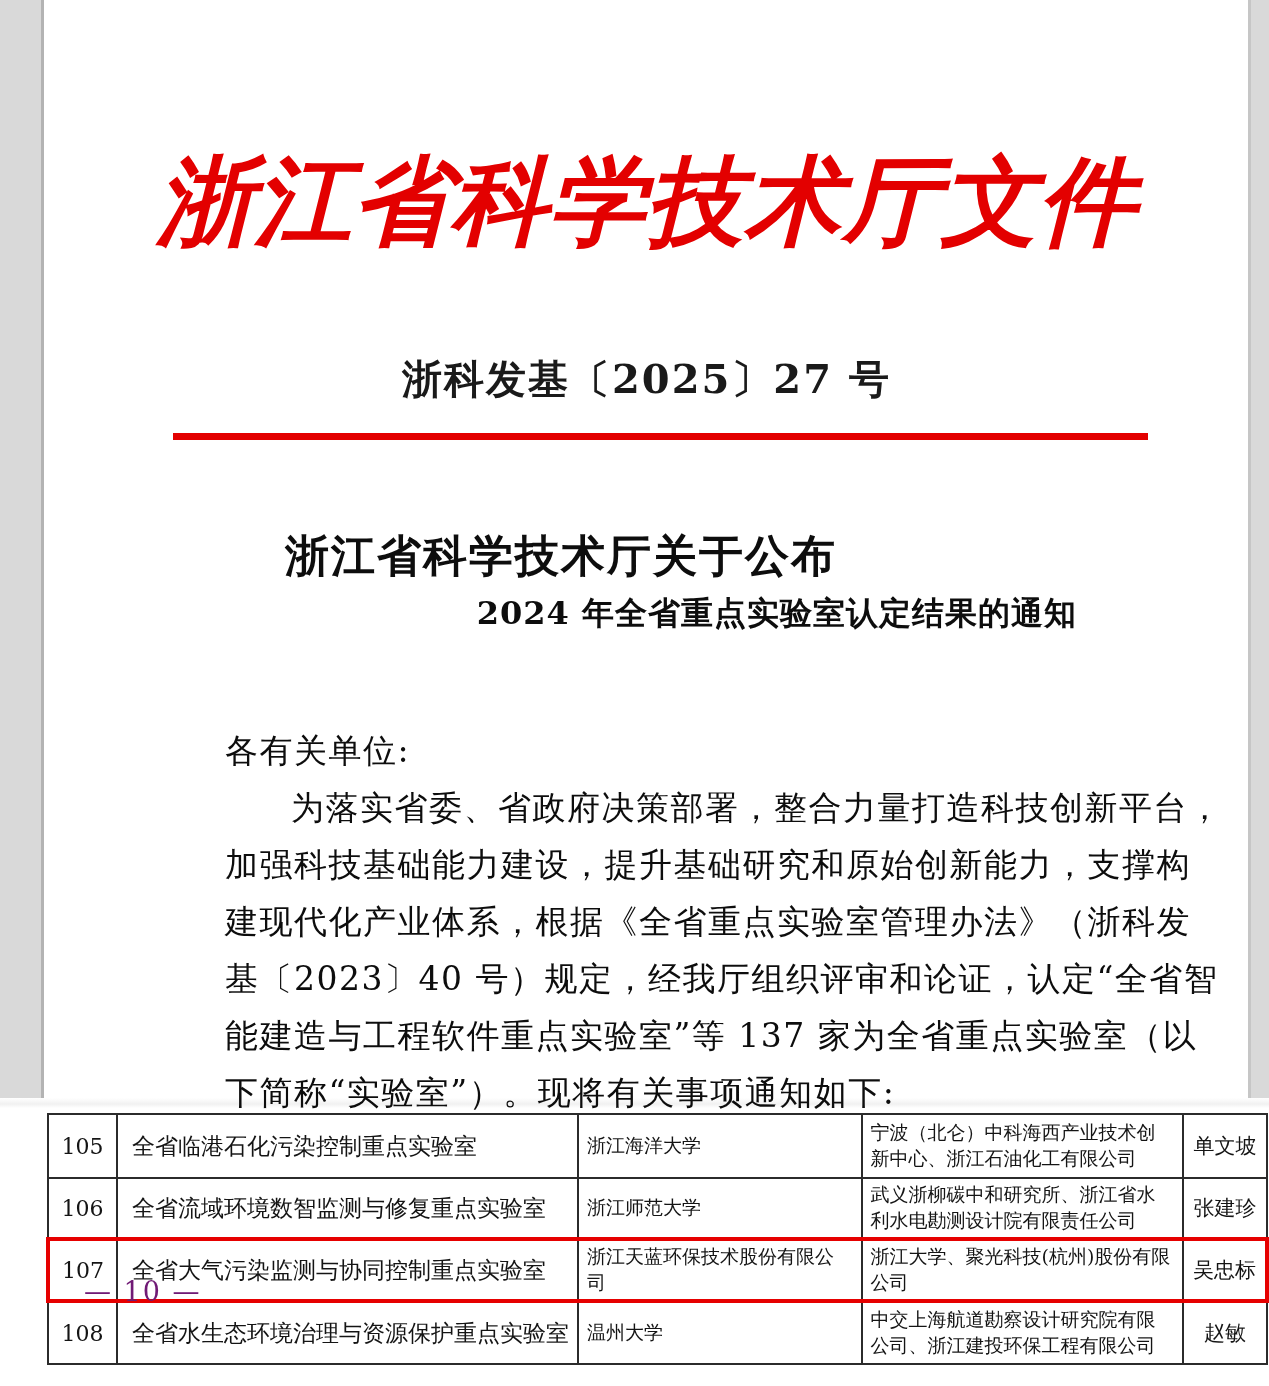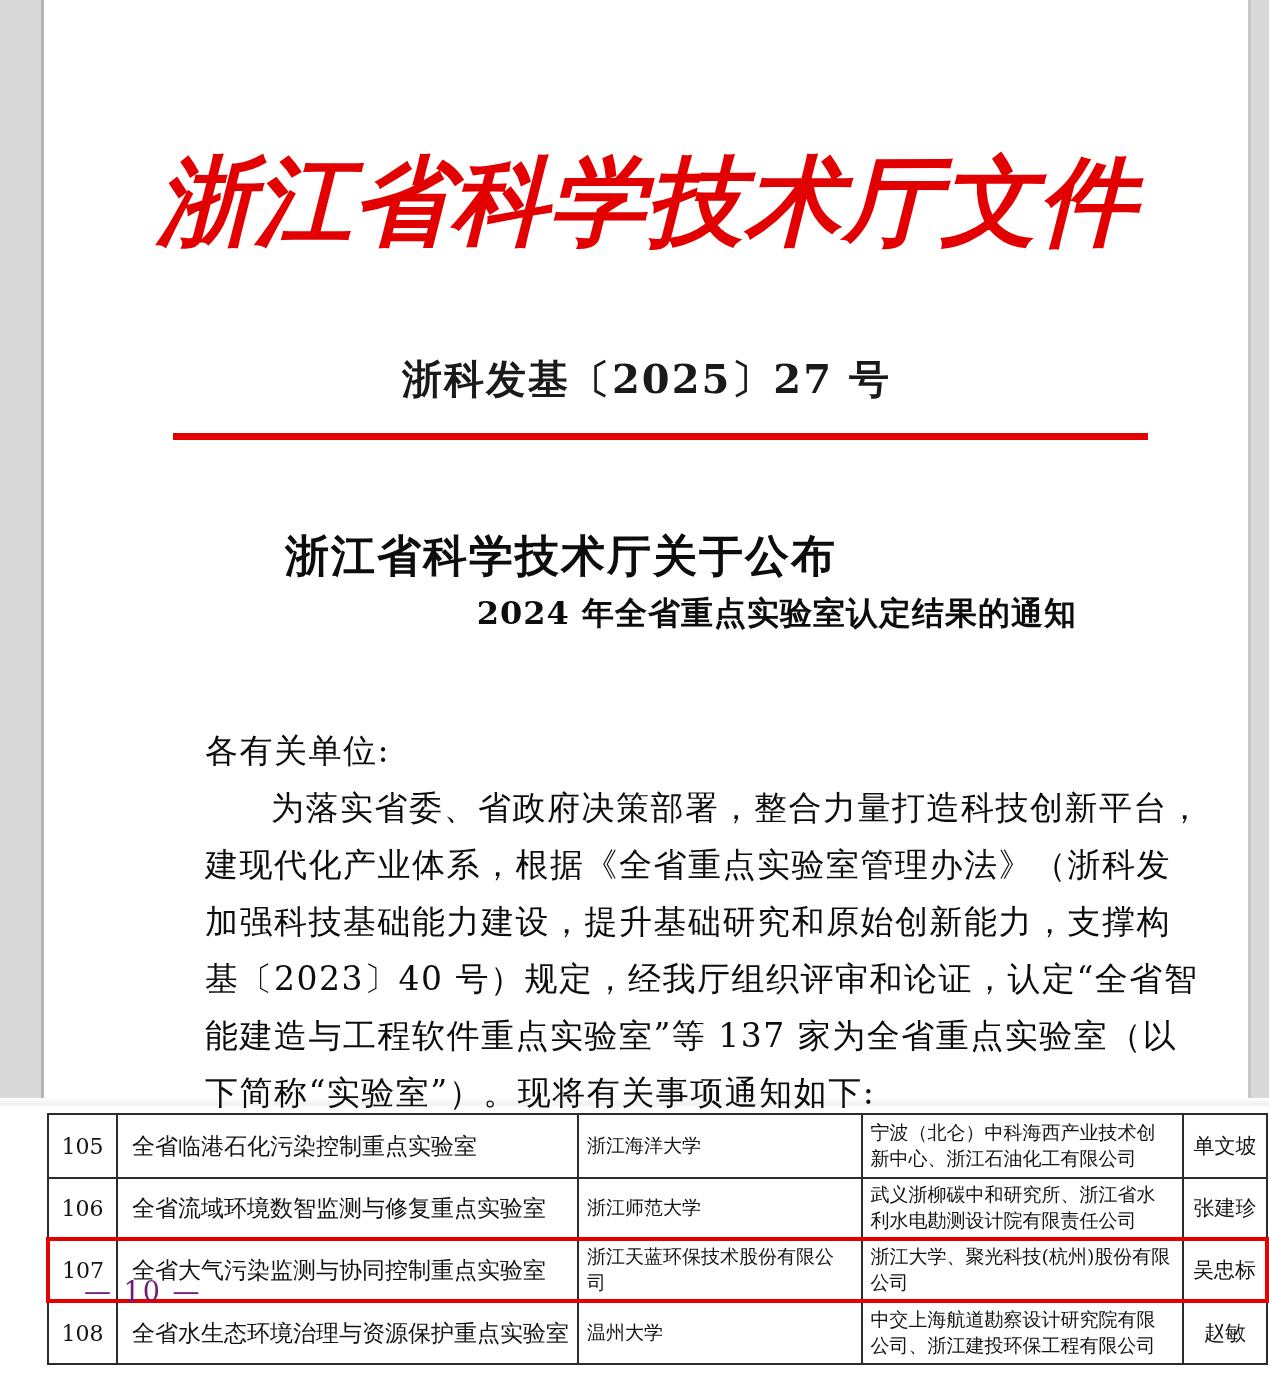--- a/index.html
+++ b/index.html
@@ -33,21 +33,21 @@
   .notice-title{position:absolute;left:45px;width:1032px;text-align:center;
     font-weight:bold;color:#0d0d0d;white-space:nowrap;}
   .title-1{top:527px;font-size:44px;letter-spacing:2px;}
   .title-2{top:592px;font-size:32px;letter-spacing:1px;text-align:right;}
   
   .body-block{
     position:absolute;left:205px;top:722px;width:945px;
     font-size:33px;line-height:57px;color:#0d0d0d;
     letter-spacing:1.5px;
   }
-  .body-line{white-space:nowrap;}
+  .body-line{white-space:nowrap;margin-left:20px;}
   .indent{text-indent:2em;}
   
   .labs-table{
     position:absolute;left:46px;top:1113px;
     border-collapse:collapse;table-layout:fixed;
     font-family:"DejaVu Serif","Liberation Serif",serif;
     color:#141414;
   }
   .labs-table td{
     border:2px solid #2b2b2b;
@@ -93,22 +93,22 @@
   <div class="doc-number">浙科发基〔2025〕27 号</div>
 
   <div class="red-rule" style="background:#e30000;"></div>
 
   <div class="notice-title title-1">浙江省科学技术厅关于公布</div>
   <div class="notice-title title-2">2024 年全省重点实验室认定结果的通知</div>
 
   <div class="body-block">
     <div class="body-line">各有关单位:</div>
     <div class="body-line indent">为落实省委、省政府决策部署，整合力量打造科技创新平台，</div>
+    <div class="body-line">加强科技基础能力建设，提升基础研究和原始创新能力，支撑构</div>
     <div class="body-line">建现代化产业体系，根据《全省重点实验室管理办法》（浙科发</div>
-    <div class="body-line">加强科技基础能力建设，提升基础研究和原始创新能力，支撑构</div>
     <div class="body-line">基〔2023〕40 号）规定，经我厅组织评审和论证，认定“全省智</div>
     <div class="body-line">能建造与工程软件重点实验室”等 137 家为全省重点实验室（以</div>
     <div class="body-line">下简称“实验室”）。现将有关事项通知如下:</div>
   </div>
 
   <table class="labs-table">
     <colgroup>
       <col class="col-no">
         <col class="col-lab">
         <col class="col-host">

